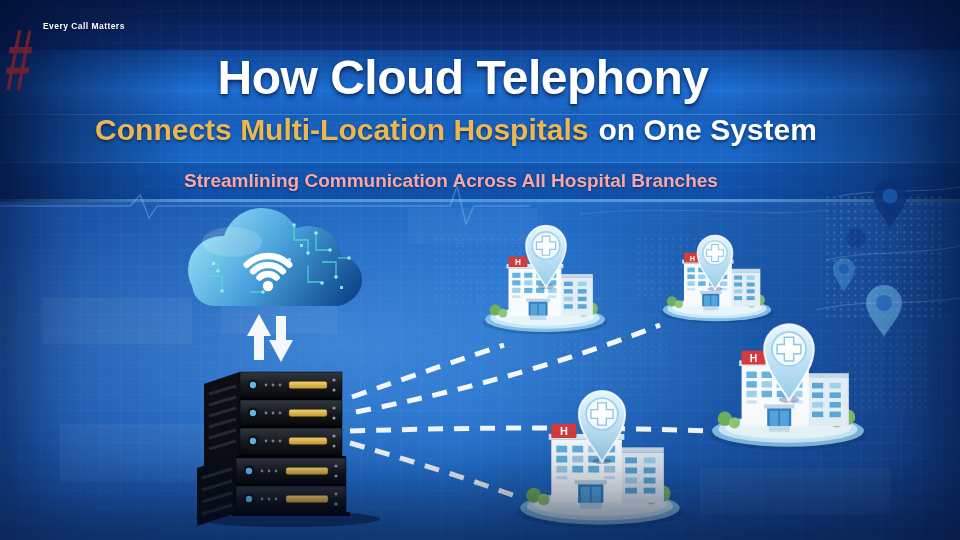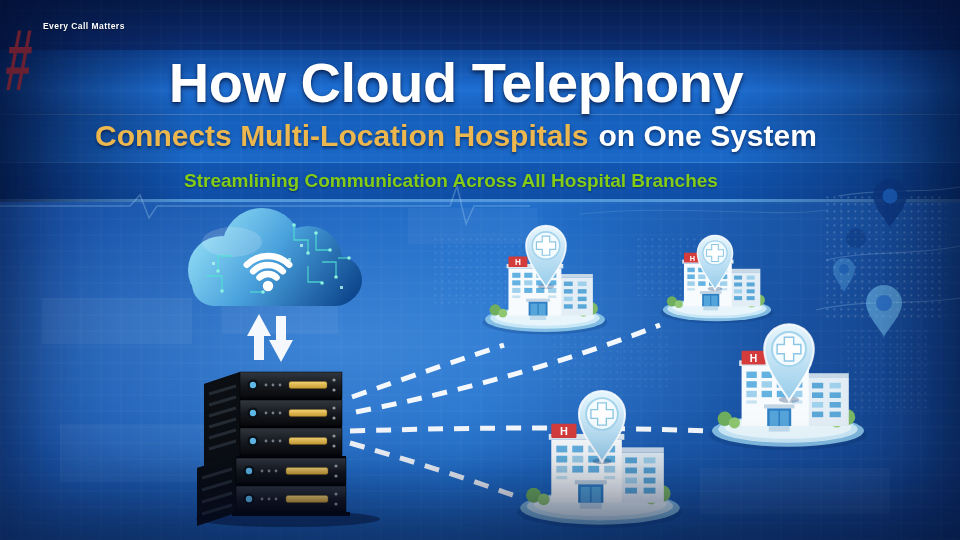--- a/index.html
+++ b/index.html
@@ -22,28 +22,28 @@
   .diagram-svg{position:absolute;inset:0;z-index:4;}
 
   .logo{position:absolute;top:14px;left:10px;z-index:6;width:170px;}
   .brand-hash{position:absolute;top:2px;left:0;font-size:78px;font-weight:700;color:#6f2030;opacity:.95;
      transform:scale(.58,1.12) skewX(-9deg);transform-origin:top left;line-height:1;}
   .brand-name{position:relative;margin-left:33px;font-size:21px;line-height:24px;font-weight:800;color:#fff;
      letter-spacing:.2px;text-shadow:0 1px 2px rgba(0,0,0,.45);}
   .brand-tagline{position:relative;margin-left:33px;margin-top:7px;font-size:8.5px;font-weight:700;color:#fff;
      letter-spacing:.45px;text-shadow:0 1px 1px rgba(0,0,0,.4);}
 
-  .main-title{position:absolute;top:50px;left:0;width:912px;text-align:center;z-index:6;font-size:56px;font-weight:700;
+  .main-title{position:absolute;top:50px;left:7px;width:912px;text-align:center;z-index:6;font-size:48px;font-weight:700;
      color:#fff;letter-spacing:-.5px;text-shadow:0 3px 5px rgba(2,12,45,.55),0 1px 2px rgba(2,12,45,.5);}
-  .subtitle{position:absolute;top:119px;left:0;width:912px;text-align:center;z-index:6;font-size:30px;font-weight:700;
+  .subtitle{position:absolute;top:113px;left:0;width:912px;text-align:center;z-index:6;font-size:30px;font-weight:700;
      text-shadow:0 2px 3px rgba(2,12,45,.55);}
   .subtitle .gold{color:#ebb74e;}
   .subtitle .white{color:#fff;margin-left:10px;}
   .sub-tagline{position:absolute;top:170px;left:0;width:902px;text-align:center;z-index:6;font-size:19px;font-weight:700;
-     color:#84cc16;text-shadow:0 1px 2px rgba(2,12,45,.5);}
+     color:#fca5a5;text-shadow:0 1px 2px rgba(2,12,45,.5);}
 </style>
 </head>
 <body>
 
 <div class="canvas">
 
   <div class="band band-top"></div>
   <div class="band band-title"></div>
   <div class="band band-sub"></div>
   <div class="band band-tag"></div>

